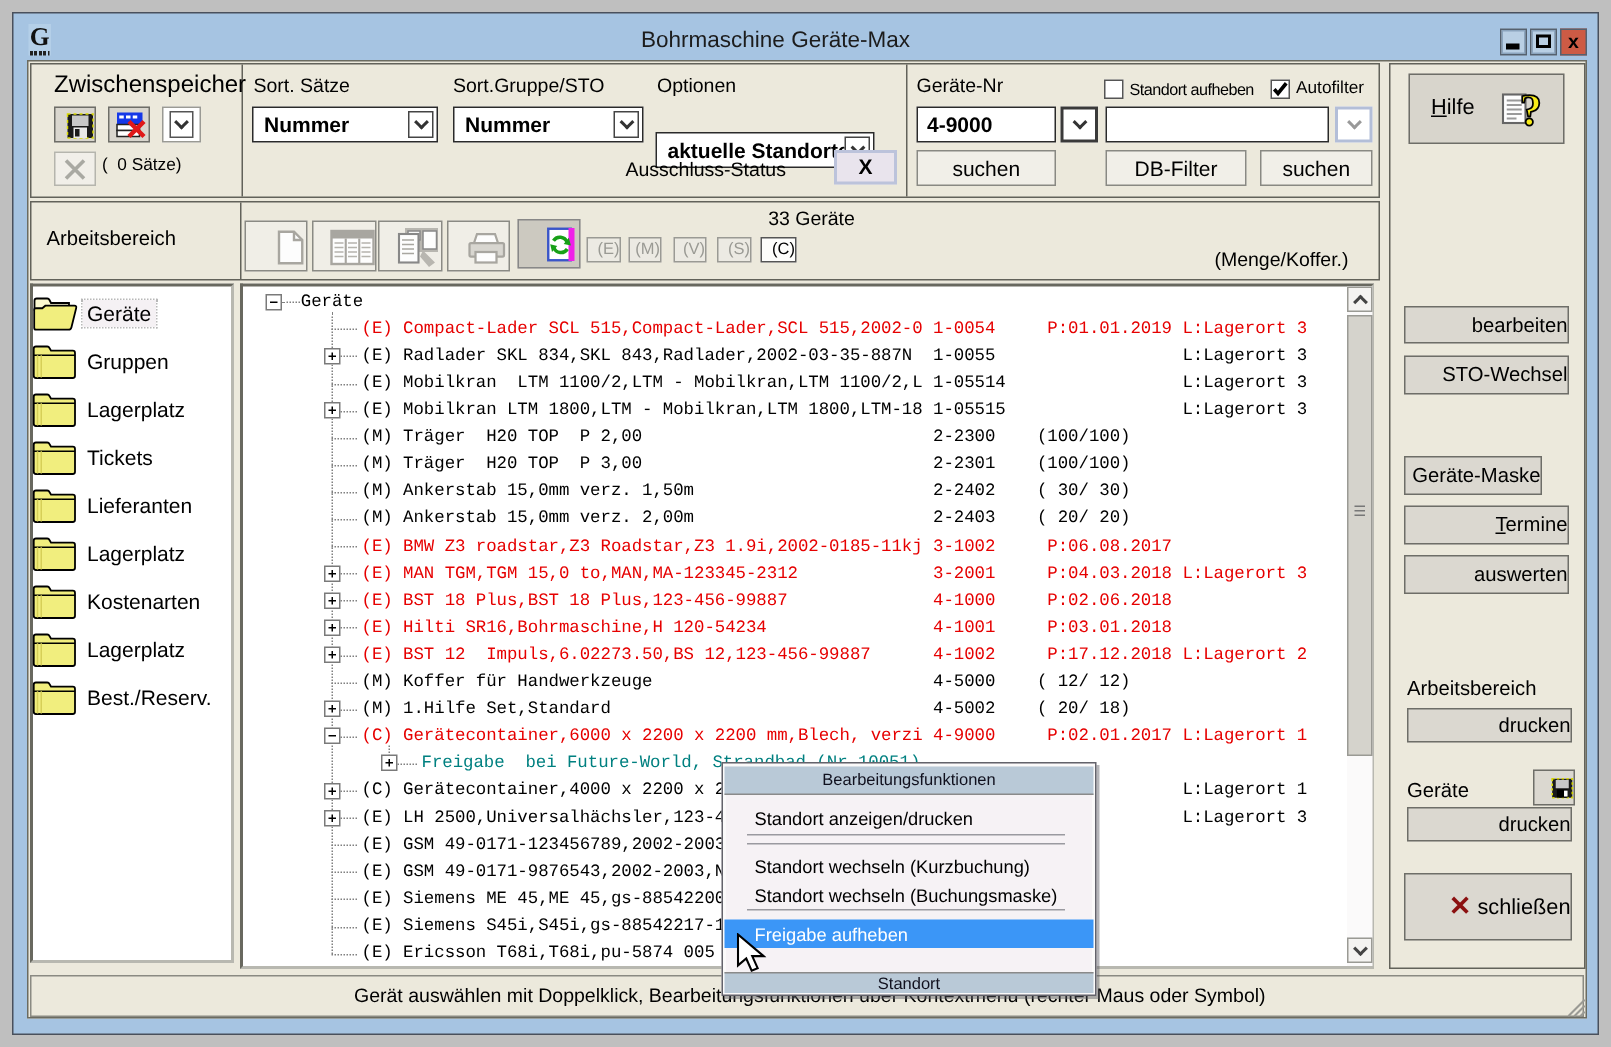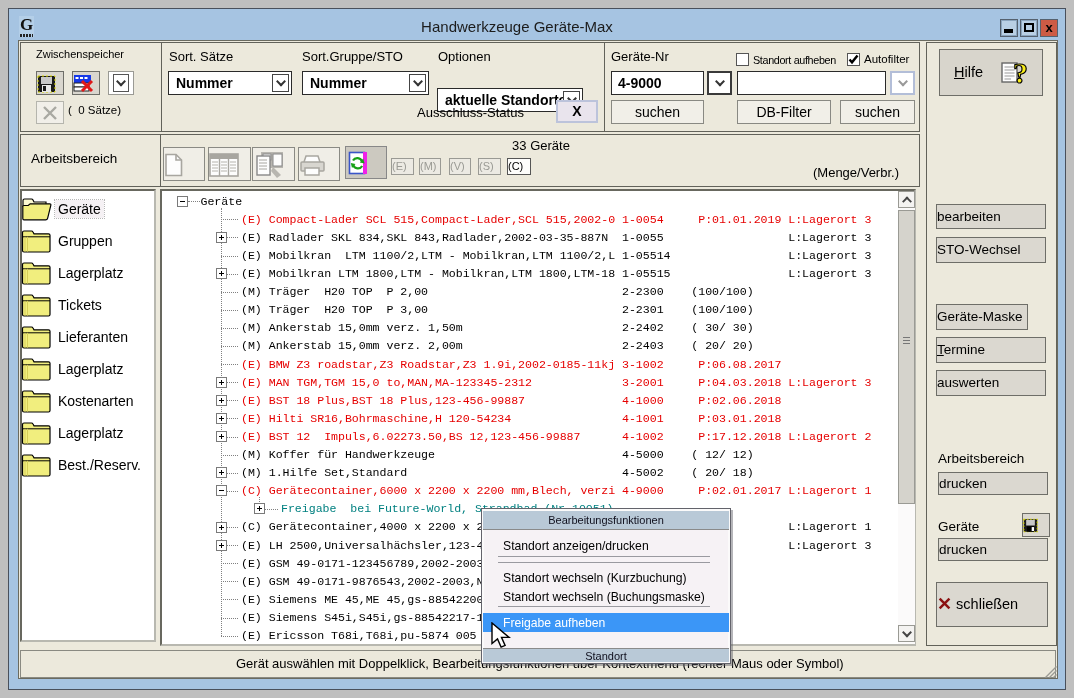--- a/index.html
+++ b/index.html
@@ -8,23 +8,23 @@
 
 #win{position:absolute;left:8px;top:8px;width:1058px;height:682px;background:#a6c4e2;border:1px solid #49505c}
 #title{position:absolute;left:517px;top:16px;transform:translateX(-50%);font-size:15px;color:#1c1c1c;line-height:22px;white-space:nowrap}
 #content{position:absolute;left:18px;top:40px;width:1040px;height:639px;background:#ece9dc;border:1px solid #6b6b60}
 
 .tbtn{position:absolute;top:19px;width:18px;height:18px;border:1px solid #55616f;background:#b9cfe4;color:#000;box-shadow:inset 0 0 0 1px #8ba4bd}
 
 .panel{position:absolute;border:1px solid #62625a}
 
 .lbl{position:absolute;font-size:13px;color:#000;white-space:nowrap}
-.small{font-size:11px}
+.small{font-size:16px}
 .btn{position:absolute;background:#f1efe8;border:1px solid #898983;font-size:14px;color:#000;text-align:center;white-space:nowrap}
-.gbtn{position:absolute;background:#dbd8d0;border:1px solid #6e6e68;font-size:13.5px;color:#000;text-align:left;white-space:nowrap}
+.gbtn{position:absolute;background:#dbd8d0;border:1px solid #6e6e68;font-size:13.5px;color:#000;text-align:right;white-space:nowrap}
 .combo{position:absolute;background:#fff;border:1px solid #2a2a2a;height:24px}
 .combo .ct{position:absolute;left:7px;top:3px;font-size:14px;font-weight:bold;color:#000;white-space:nowrap}
 .carr{position:absolute;top:2px;right:2px;width:17px;height:18px;border:1px solid #444;background:#fff}
 .chev{position:absolute;left:50%;top:50%;width:7px;height:7px;border-right:2px solid #333;border-bottom:2px solid #333;transform:translate(-50%,-72%) rotate(45deg)}
 .chev.gray{border-color:#999}
 .cb{position:absolute;width:13px;height:13px;background:#fff;border:1.5px solid #555}
 
 .tr{position:absolute;font-family:"Liberation Mono",monospace;font-size:11.6px;letter-spacing:-0.03px;white-space:pre}
 .hdot{position:absolute;border-top:1px dotted #808080;height:0}
 .vdot{position:absolute;border-left:1px dotted #808080;width:0}
@@ -40,21 +40,21 @@
 .sbbtn{position:absolute;width:17px;height:17px;background:#f4f3f1;border:1px solid #9a9a94}
 
 #menu{position:absolute;left:481px;top:508px;width:250px;height:156px;background:#f6f2f5;border:1px solid #63636b;box-shadow:2px 2px 0 rgba(90,90,100,0.45), inset 0 0 0 2px #fbfafa}
 .mband{position:absolute;left:0;width:248px;height:21px;background:#b9c9d7;font-size:11.5px;text-align:center;color:#10101e;line-height:21px}
 .mitem{position:absolute;left:21px;font-size:12.2px;color:#000;white-space:nowrap}
 .msep{position:absolute;left:16px;width:212px;border-top:1px solid #9a9aa0}
 </style></head>
 <body>
 <div id="win"></div>
 <div id="content"></div>
-<div id="title">Handwerkzeuge Geräte-Max</div>
+<div id="title">Bohrmaschine Geräte-Max</div>
 
 <div class="abs" style="left:19px;top:16px;width:15px;height:21px;background:#b4cfe8"></div>
 <div class="abs" style="left:19px;top:15px;width:15px;height:18px;font-family:'Liberation Serif',serif;font-weight:bold;font-size:17px;color:#111;text-align:center;line-height:19px">G</div>
 <div class="abs" style="left:20px;top:33.5px;width:13px;height:3px;background:repeating-linear-gradient(90deg,#222 0 2px,transparent 2px 3px)"></div>
 
 <div class="tbtn" style="left:1000px">
     <span style="position:absolute;left:3px;top:9px;width:9px;height:4px;background:#000"></span>
   </div>
 <div class="tbtn" style="left:1020px">
     <span style="position:absolute;left:3px;top:3px;width:10px;height:9px;border:2.5px solid #000"></span>
@@ -173,21 +173,21 @@
       <path d="M17.2 7.5 L18.6 12.6 L13.8 11.6 Z" fill="#18a018"></path>
       <path d="M16.2 15 A 5 5 0 0 1 7.2 14" fill="none" stroke="#18a018" stroke-width="2.3"></path>
       <path d="M6 17 L4.8 11.9 L9.5 13 Z" fill="#18a018"></path>
     </svg></div>
 <div class="gbtn" style="left:391px;top:158px;width:23px;height:17px;background:#eceae3;border-color:#9a9a94;font-size:11px;color:#9a9a94;line-height:15px">(E)</div>
 <div class="gbtn" style="left:419px;top:158px;width:22px;height:17px;background:#eceae3;border-color:#9a9a94;font-size:11px;color:#9a9a94;line-height:15px">(M)</div>
 <div class="gbtn" style="left:449px;top:158px;width:22px;height:17px;background:#eceae3;border-color:#9a9a94;font-size:11px;color:#9a9a94;line-height:15px">(V)</div>
 <div class="gbtn" style="left:478px;top:158px;width:23px;height:17px;background:#eceae3;border-color:#9a9a94;font-size:11px;color:#9a9a94;line-height:15px">(S)</div>
 <div class="gbtn" style="left:507px;top:158px;width:24px;height:17px;background:#fdfdfb;border:1px solid #555;font-size:11px;color:#000;line-height:15px">(C)</div>
 <div class="lbl" style="left:541px;top:138px;transform:translateX(-50%)">33 Geräte</div>
-<div class="lbl" style="left:899px;top:165px;transform:translateX(-100%)">(Menge/Verbr.)</div>
+<div class="lbl" style="left:899px;top:165px;transform:translateX(-100%)">(Menge/Koffer.)</div>
 
 <div class="abs" style="left:20px;top:189px;width:136px;height:453px;background:#fff;border:2px solid #68685f;border-right-color:#b8b8b0;border-bottom-color:#b8b8b0"></div>
 <div class="fold" style="top:196.5px"><svg width="32" height="26" viewBox="0 0 32 26">
       <path d="M2 10 L2 3.5 Q2 2 3.5 2 L10.5 2 Q11.5 2 12 3 L13 5 L25 5 L25 9" fill="#fbf9d0" stroke="#000" stroke-width="1.2"></path>
       <path d="M1.8 21.5 L1.8 9.5 Q1.8 8.5 2.8 8.5 L7.2 8.5 L9.2 6.8 L28.6 6.8 Q30.2 6.8 29.8 8.3 L26.6 21.3 Q26.2 22.8 24.6 22.8 L3 22.8 Q1.8 22.8 1.8 21.5 Z" fill="#f1ee7e" stroke="#000" stroke-width="1.2"></path>
     </svg></div>
 <div class="slbl sel" style="top:199.5px">Geräte</div>
 <div class="fold" style="top:228.6px"><svg width="31" height="24" viewBox="0 0 31 24">
       <path d="M1.5 21.5 L1.5 3.5 Q1.5 2 3 2 L10.5 2 Q11.5 2 12 3 L13 4.8 L27.5 4.8 Q29 4.8 29 6.3 L29 21.5 Q29 23 27.5 23 L3 23 Q1.5 23 1.5 21.5 Z" fill="#f1ee7e" stroke="#000" stroke-width="1.2"></path>
       <path d="M1.5 7.8 L29 7.8" stroke="#000" stroke-width="1"></path>

